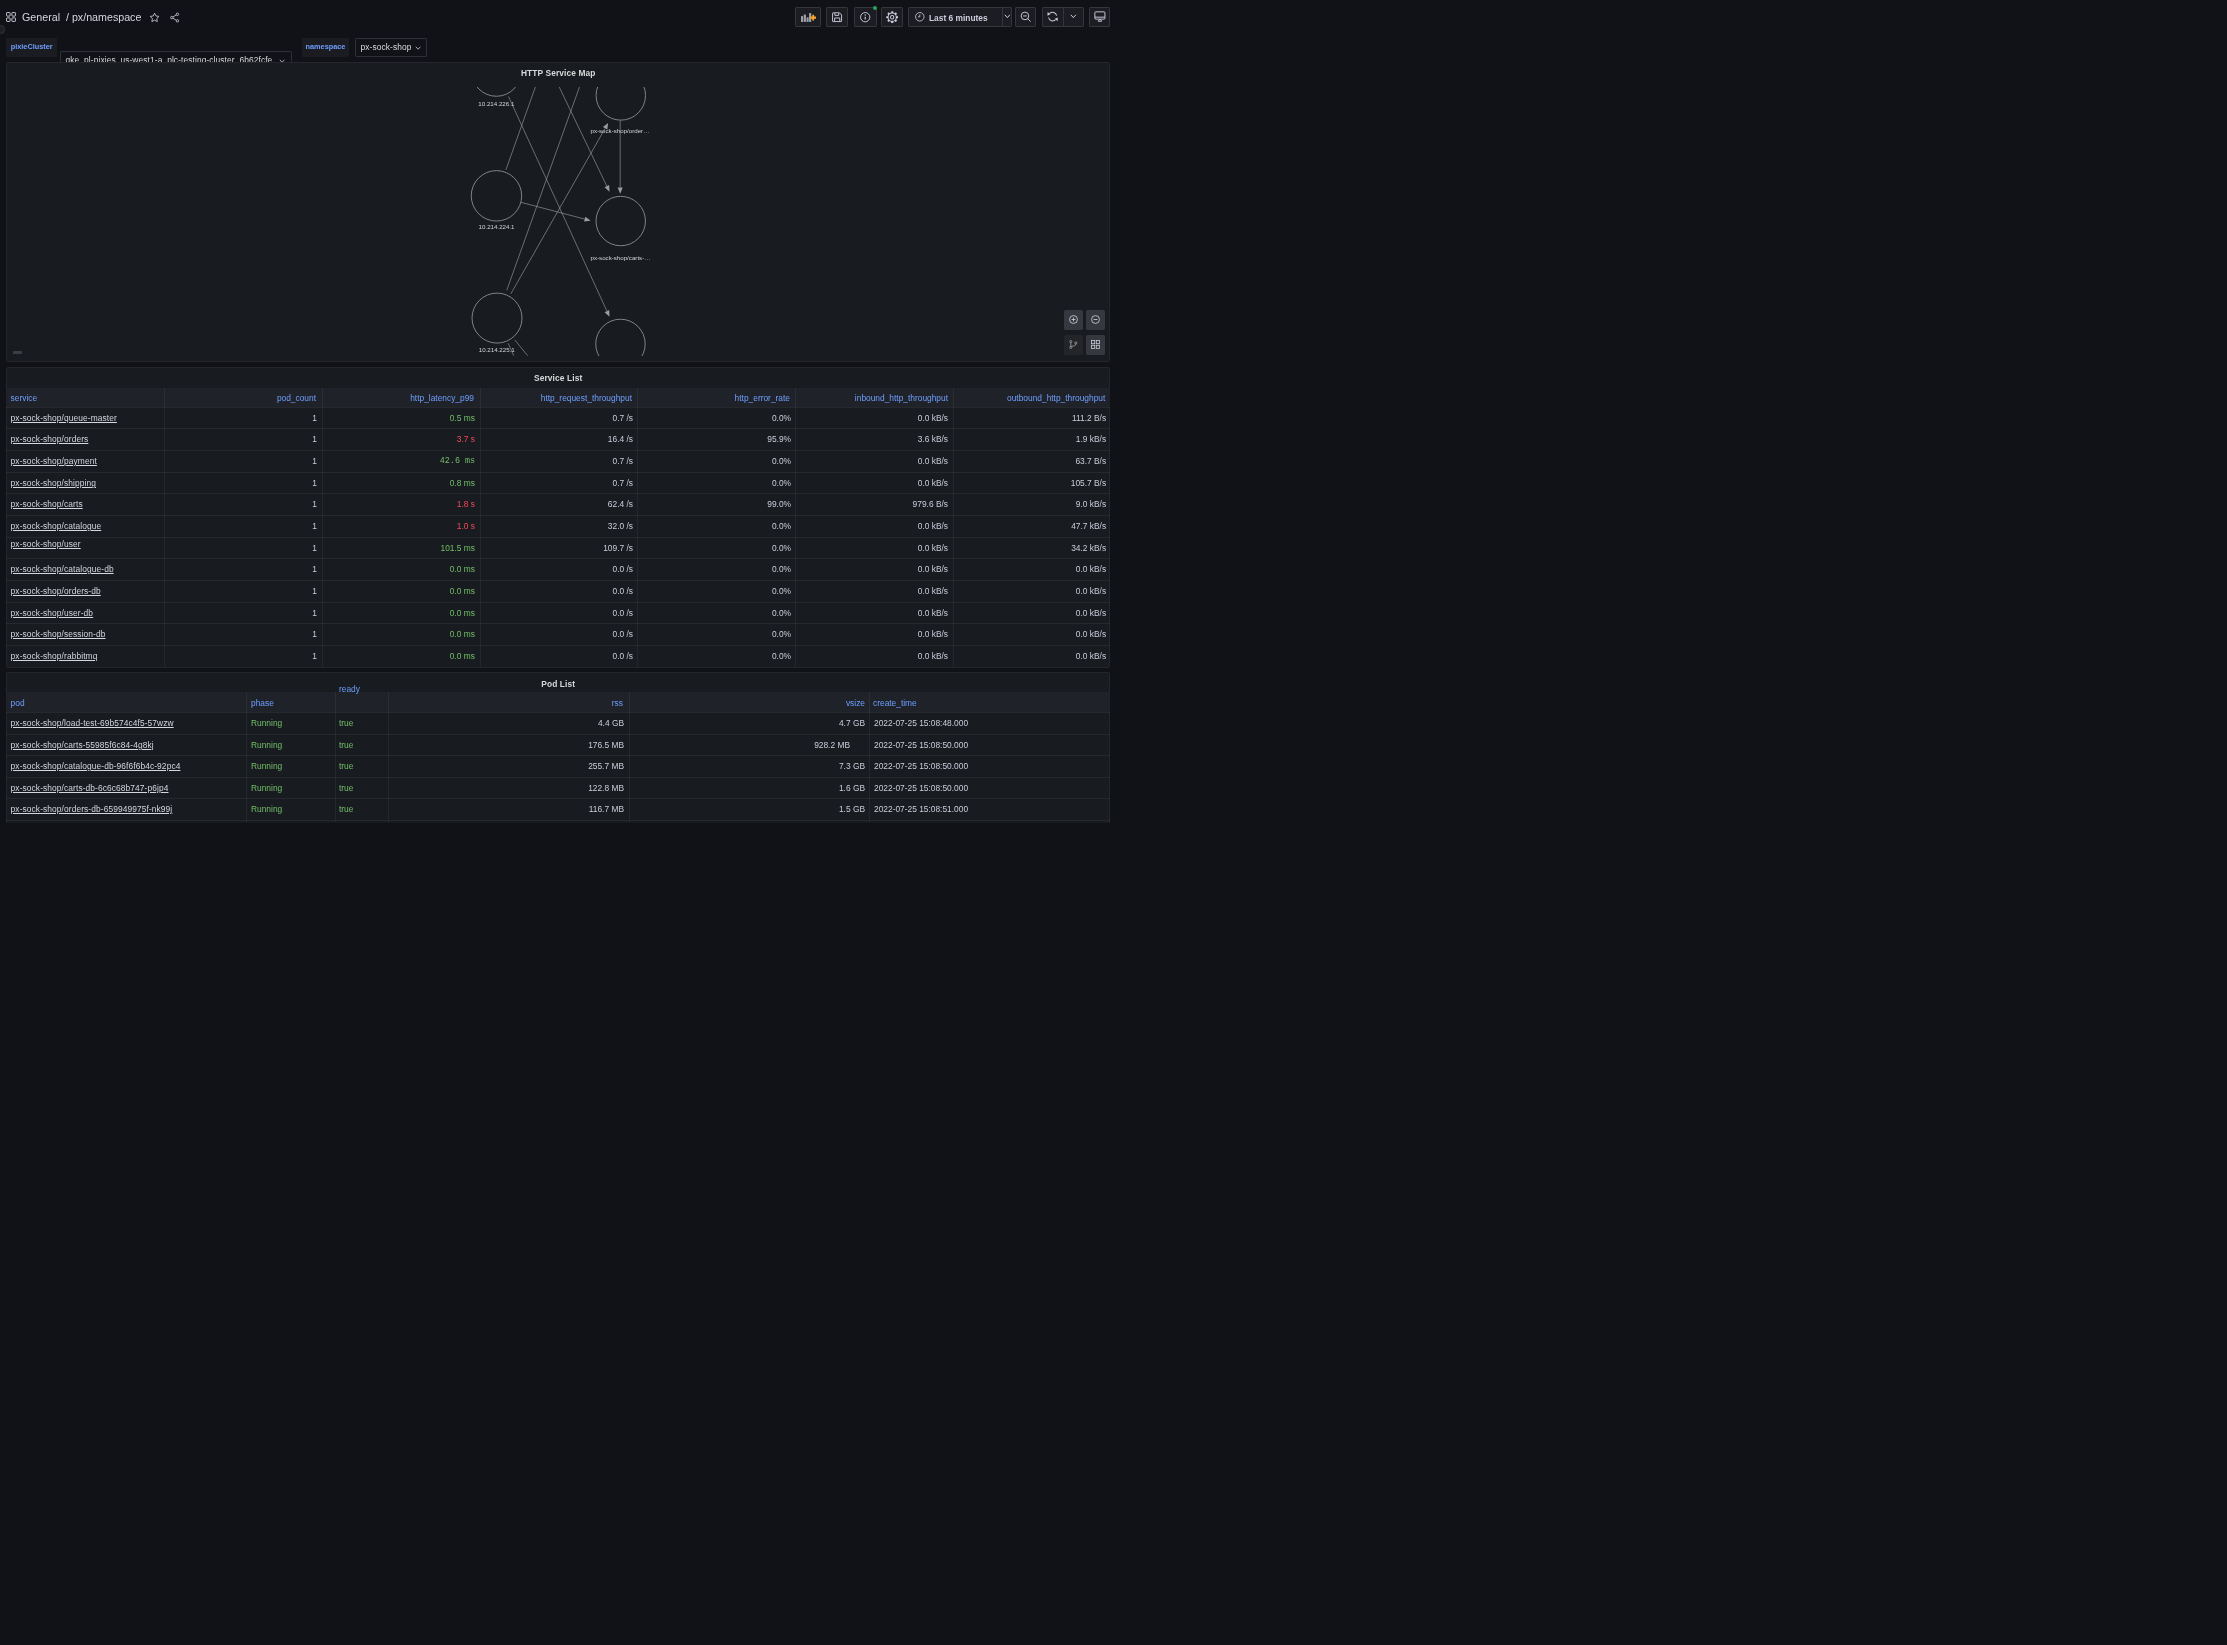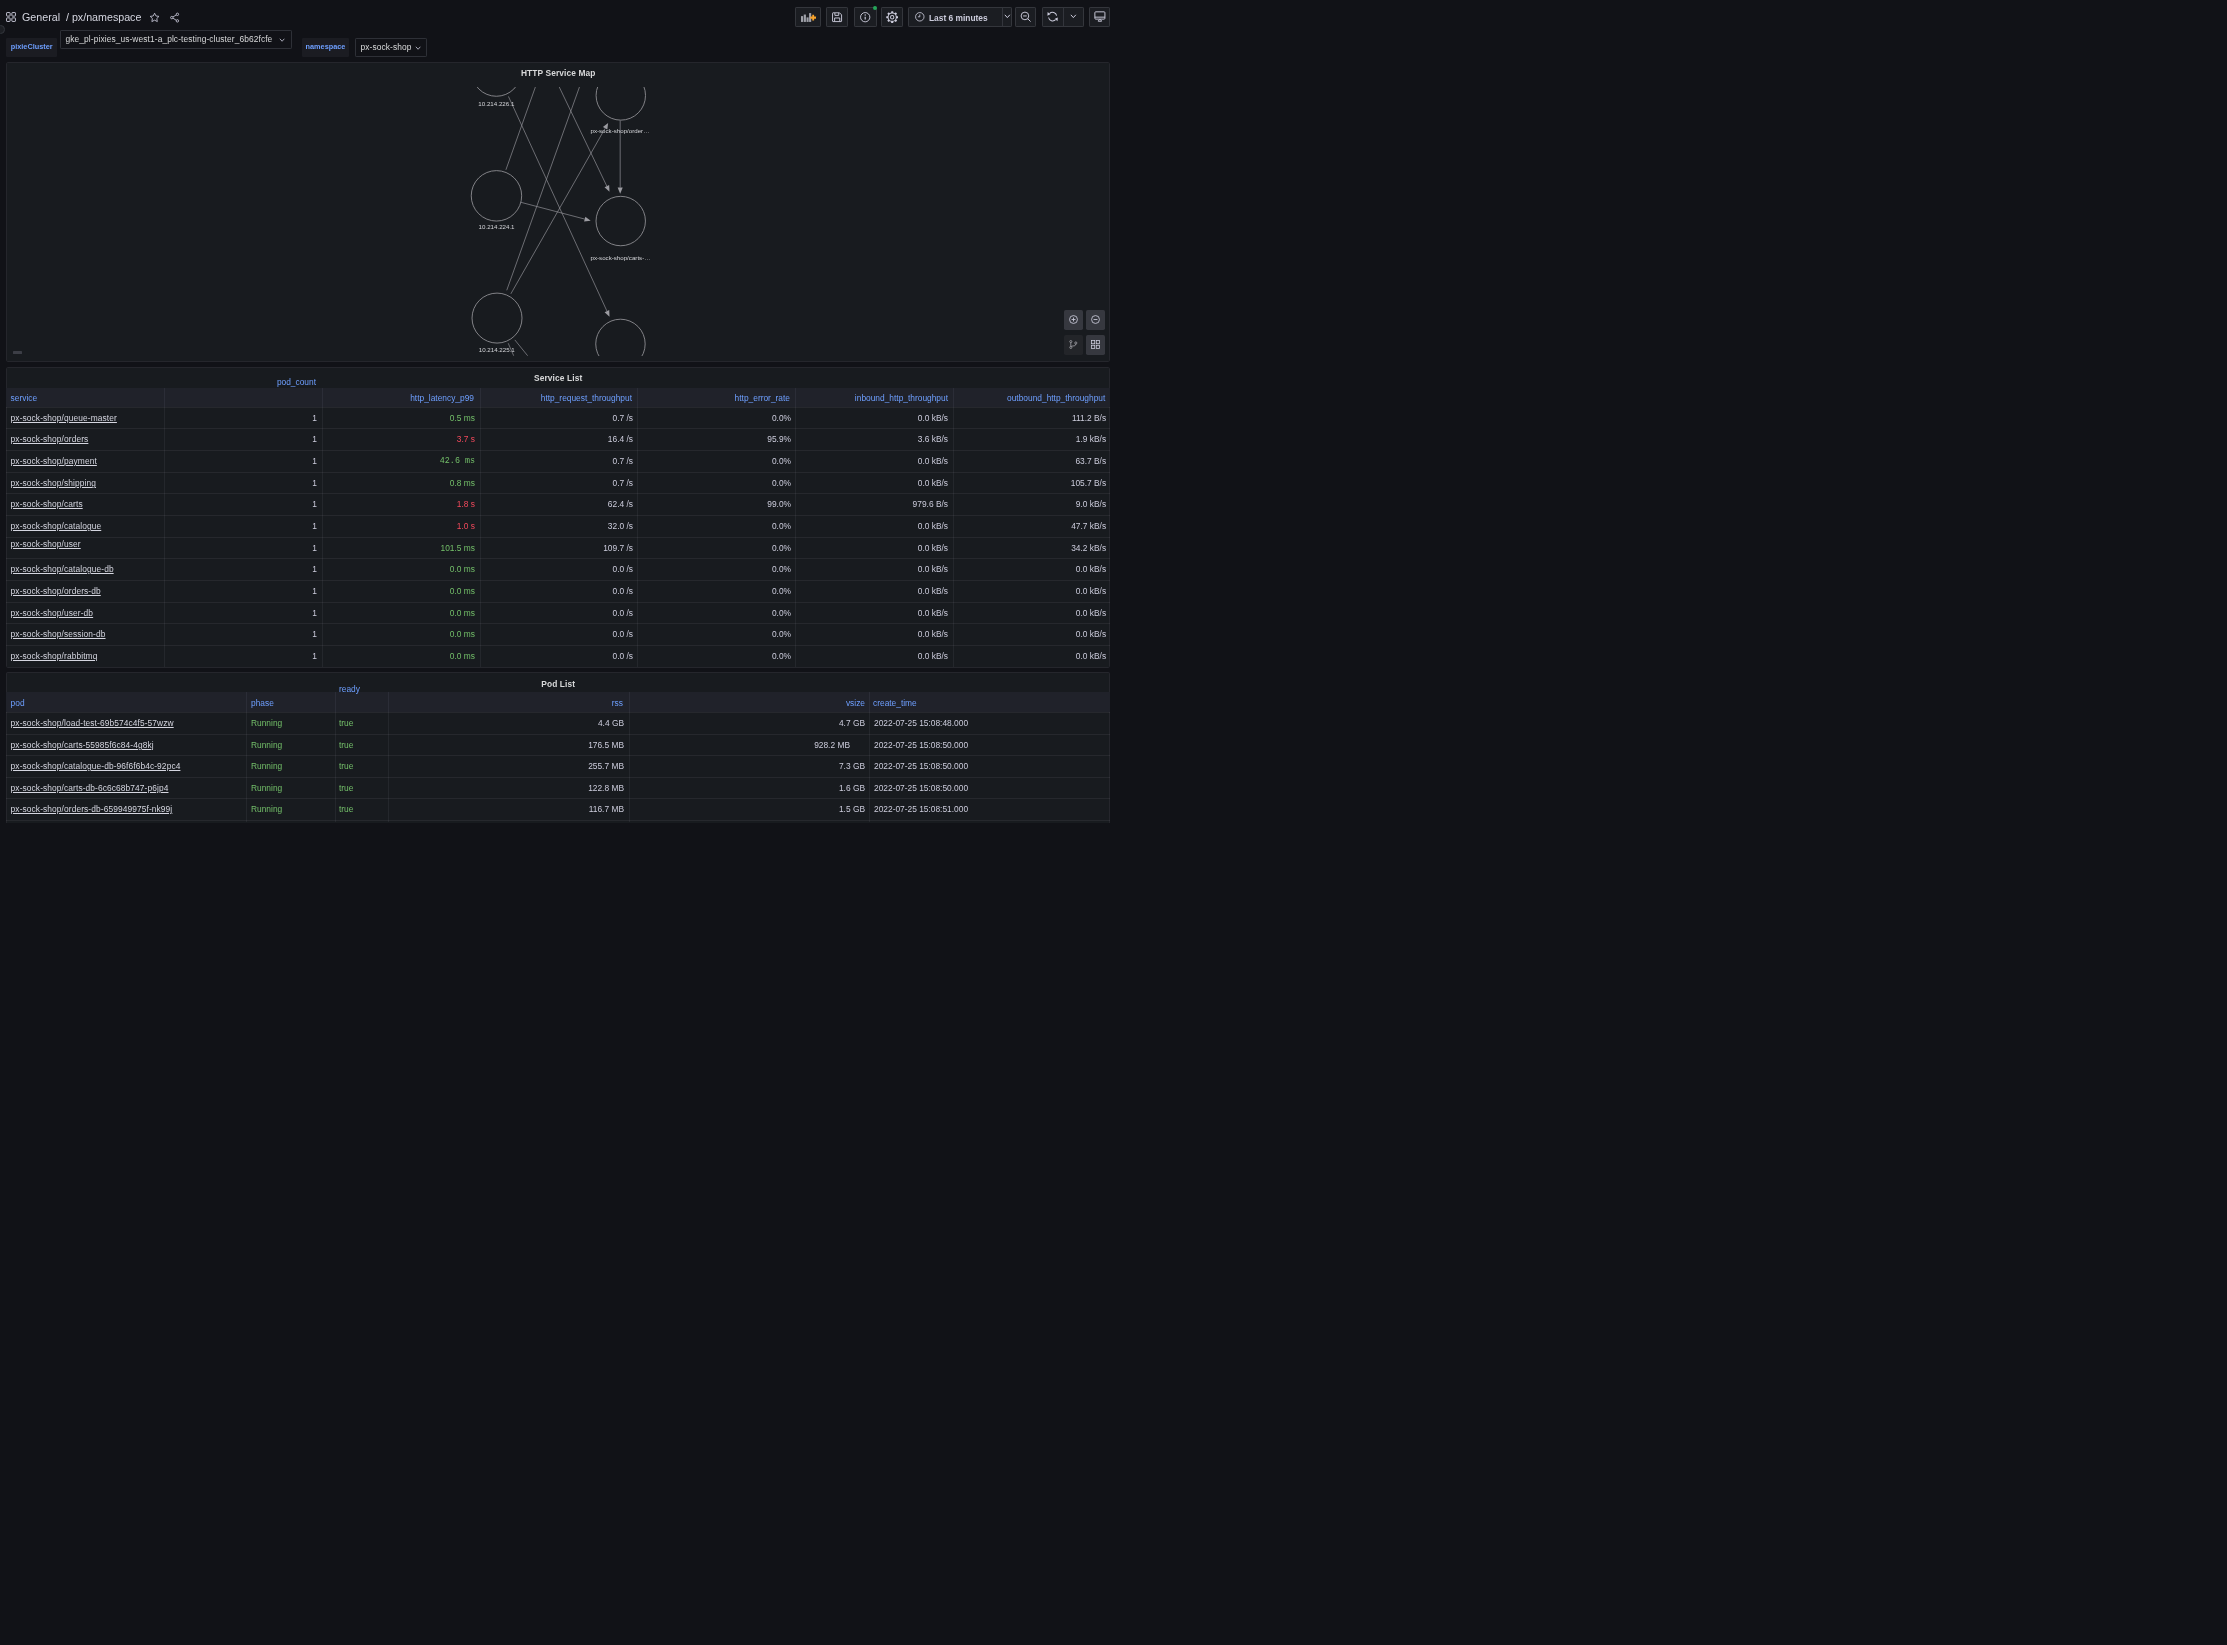--- a/index.html
+++ b/index.html
@@ -122,21 +122,21 @@
   </svg>
 
 <div class="tbtn" style="left:1089px;width:21px;"></div>
 <svg class="abs" style="left:1094px;top:11.2px" width="11.8" height="11.2" viewBox="0 0 21 20" fill="none" stroke="#ccccdc" stroke-width="1.7">
   <rect x="1.5" y="1.5" width="18" height="13" rx="1.5"></rect>
     <line x1="1.5" y1="11" x2="19.5" y2="11"></line>
   <path d="M7.5 18.3c0.4-2 1.2-2.8 3-2.8s2.6 0.8 3 2.8z" fill="none"></path>
 </svg>
 
 <div class="chip" style="left:6.2px;top:38px;width:51px;text-align:center;padding:0;">pixieCluster</div>
-<div class="vbox" style="left:60px;top:30px;width:232px;">gke_pl-pixies_us-west1-a_plc-testing-cluster_6b62fcfe
+<div class="vbox" style="left:60px;top:51px;width:232px;">gke_pl-pixies_us-west1-a_plc-testing-cluster_6b62fcfe
   <svg style="position:absolute;right:5.6px;top:6.7px" width="6.2" height="4.5" viewBox="0 0 12 9" fill="none" stroke="#ccccdc" stroke-width="1.6">
       <path d="M1.5 1.5L6 6.5 10.5 1.5"></path>
     </svg>
 </div>
 <div class="chip" style="left:302px;top:38px;width:47px;text-align:center;padding:0;">namespace</div>
 <div class="vbox" style="left:355px;top:38px;width:72px;">px-sock-shop
   <svg style="position:absolute;right:5px;top:6.7px" width="6.2" height="4.5" viewBox="0 0 12 9" fill="none" stroke="#ccccdc" stroke-width="1.6">
       <path d="M1.5 1.5L6 6.5 10.5 1.5"></path>
     </svg>
 </div>
@@ -204,21 +204,21 @@
   <rect x="1" y="1" width="5.6" height="5.6"></rect>
     <rect x="9.4" y="1" width="5.6" height="5.6"></rect>
   <rect x="1" y="9.4" width="5.6" height="5.6"></rect>
     <rect x="9.4" y="9.4" width="5.6" height="5.6"></rect>
 </svg>
 
 <div class="panel" id="p2" style="left:6.2px;top:367px;width:1104px;height:301px;"></div>
 <div class="ptitle" style="left:6.2px;top:373px;width:1104px;">Service List</div>
 <div class="thead" style="left:6.2px;top:388px;width:1104px;height:19px;"></div>
 <div class="hcell" style="left:10.6px;top:388px;line-height:19px;">service</div>
-<div class="hcell r" style="right:798px;top:372px;line-height:19px;">pod_count</div>
+<div class="hcell r" style="right:798px;top:388px;line-height:19px;">pod_count</div>
 <div class="hcell r" style="right:640px;top:388px;line-height:19px;">http_latency_p99</div>
 <div class="hcell r" style="right:482px;top:388px;line-height:19px;">http_request_throughput</div>
 <div class="hcell r" style="right:324px;top:388px;line-height:19px;">http_error_rate</div>
 <div class="hcell r" style="right:166px;top:388px;line-height:19px;">inbound_http_throughput</div>
 <div class="hcell r" style="right:8.7px;top:388px;line-height:19px;">outbound_http_throughput</div>
 <div class="rowline" style="left:6.2px;width:1104px;top:407px;"></div>
 <div class="cell" style="left:10.6px;top:407px;line-height:21.6px;"><span class="link">px-sock-shop/queue-master</span></div>
 <div class="cell r" style="right:797px;top:407px;line-height:21.6px;">1</div>
 <div class="cell r green" style="right:639px;top:407px;line-height:21.6px;">0.5 ms</div>
 <div class="cell r" style="right:481px;top:407px;line-height:21.6px;">0.7 /s</div>

